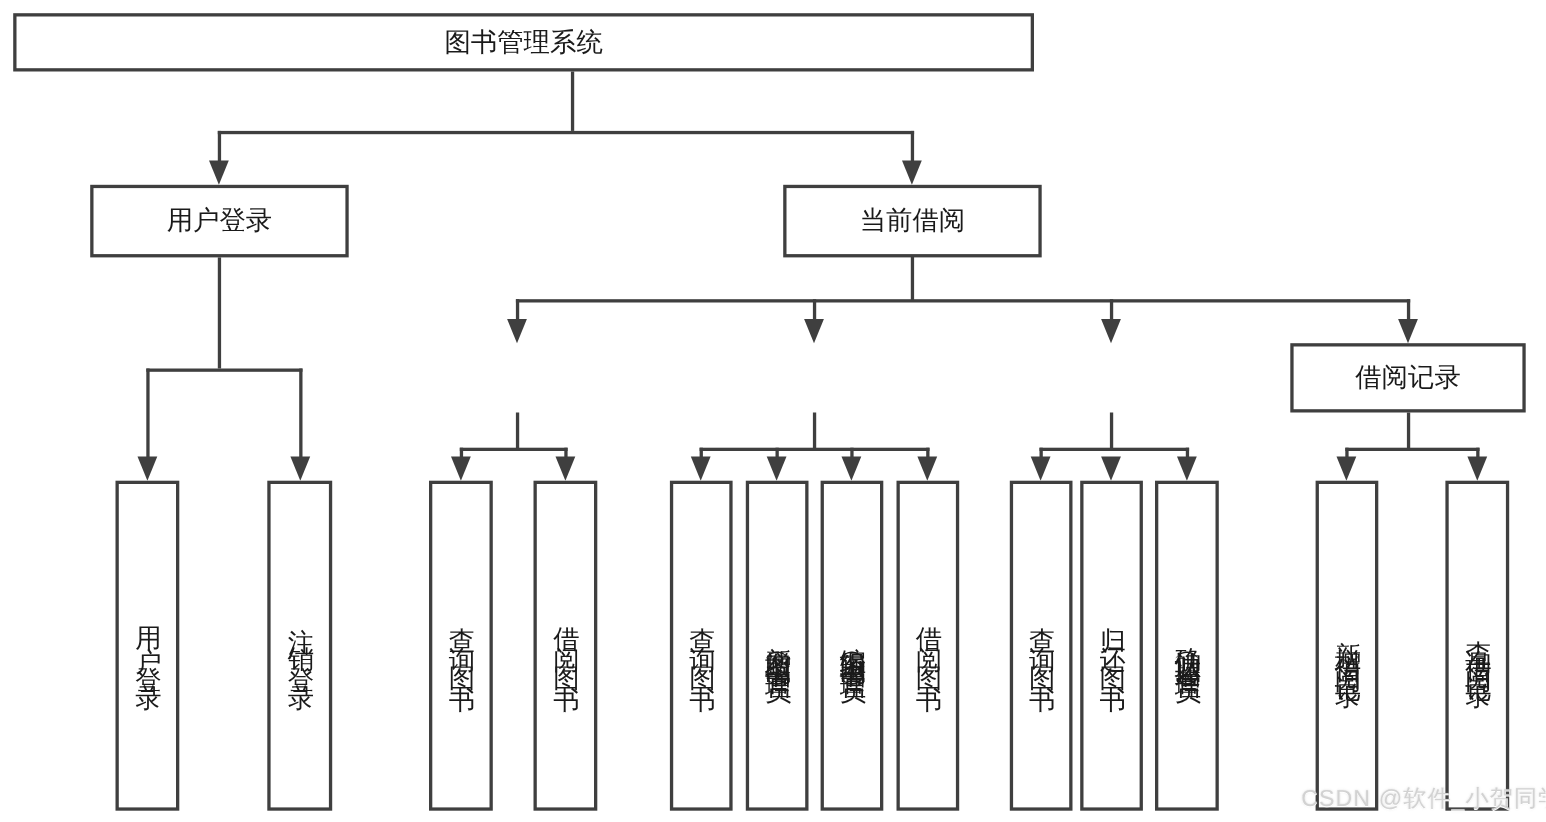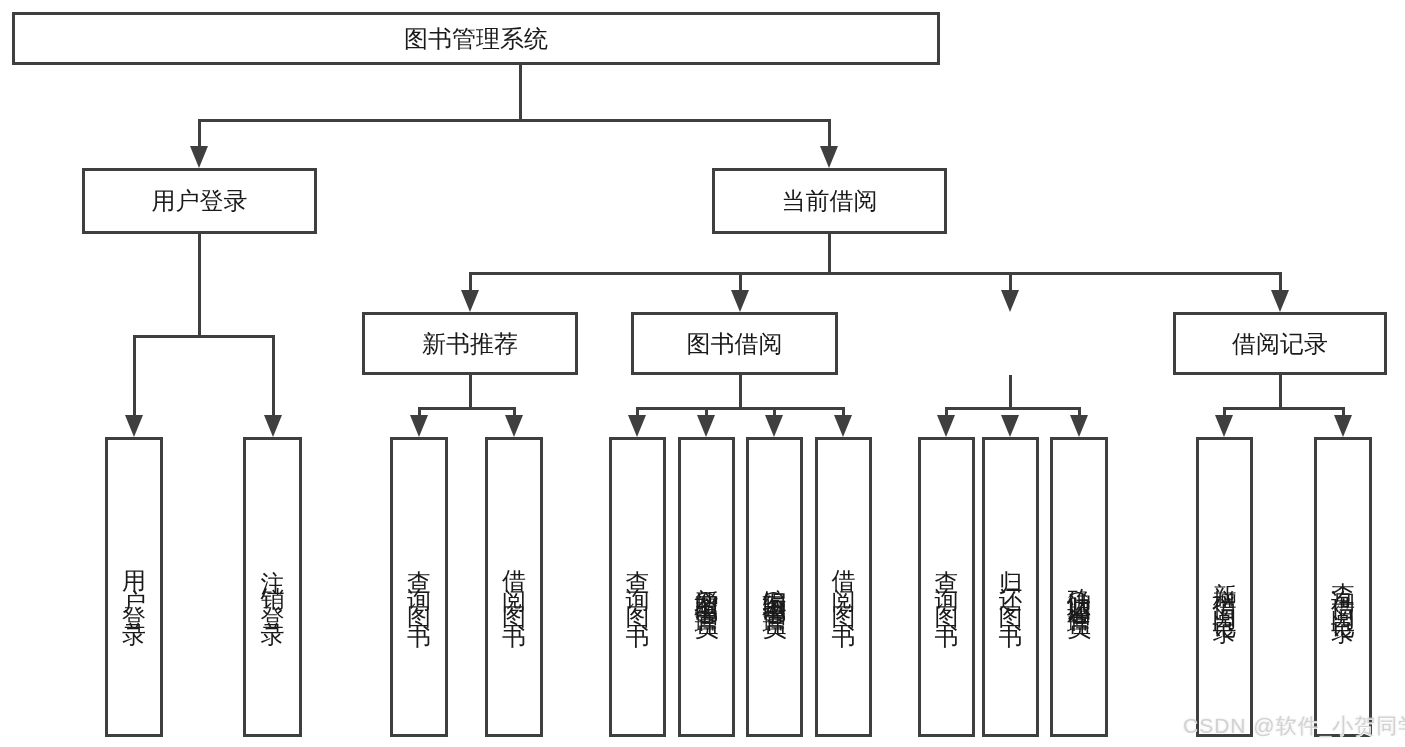--- a/index.html
+++ b/index.html
@@ -62,22 +62,20 @@
   <i class="hl" style="left:469px;top:272px;width:813px"></i>
   <i class="vl" style="left:469px;top:272px;height:20px"></i>
   <i class="vl" style="left:739px;top:272px;height:20px"></i>
   <i class="vl" style="left:1009px;top:272px;height:20px"></i>
   <i class="vl" style="left:1279px;top:272px;height:20px"></i>
   <i class="ar" style="left:461px;top:290px"></i>
   <i class="ar" style="left:731px;top:290px"></i>
   <i class="ar" style="left:1001px;top:290px"></i>
   <i class="ar" style="left:1271px;top:290px"></i>
 
-  <div class="box" style="left:362px;top:312px;width:216px;height:63px">新书推荐</div>
-  <div class="box" style="left:631px;top:312px;width:207px;height:63px">图书借阅</div>
   <div class="box" style="left:1173px;top:312px;width:214px;height:63px">借阅记录</div>
 
   <i class="vl" style="left:469px;top:375px;height:33px"></i>
   <i class="hl" style="left:418px;top:407px;width:98px"></i>
   <i class="vl" style="left:418px;top:407px;height:10px"></i>
   <i class="vl" style="left:513px;top:407px;height:10px"></i>
   <i class="ar" style="left:410px;top:415px"></i>
   <i class="ar" style="left:505px;top:415px"></i>
 
   <i class="vl" style="left:739px;top:375px;height:33px"></i>

